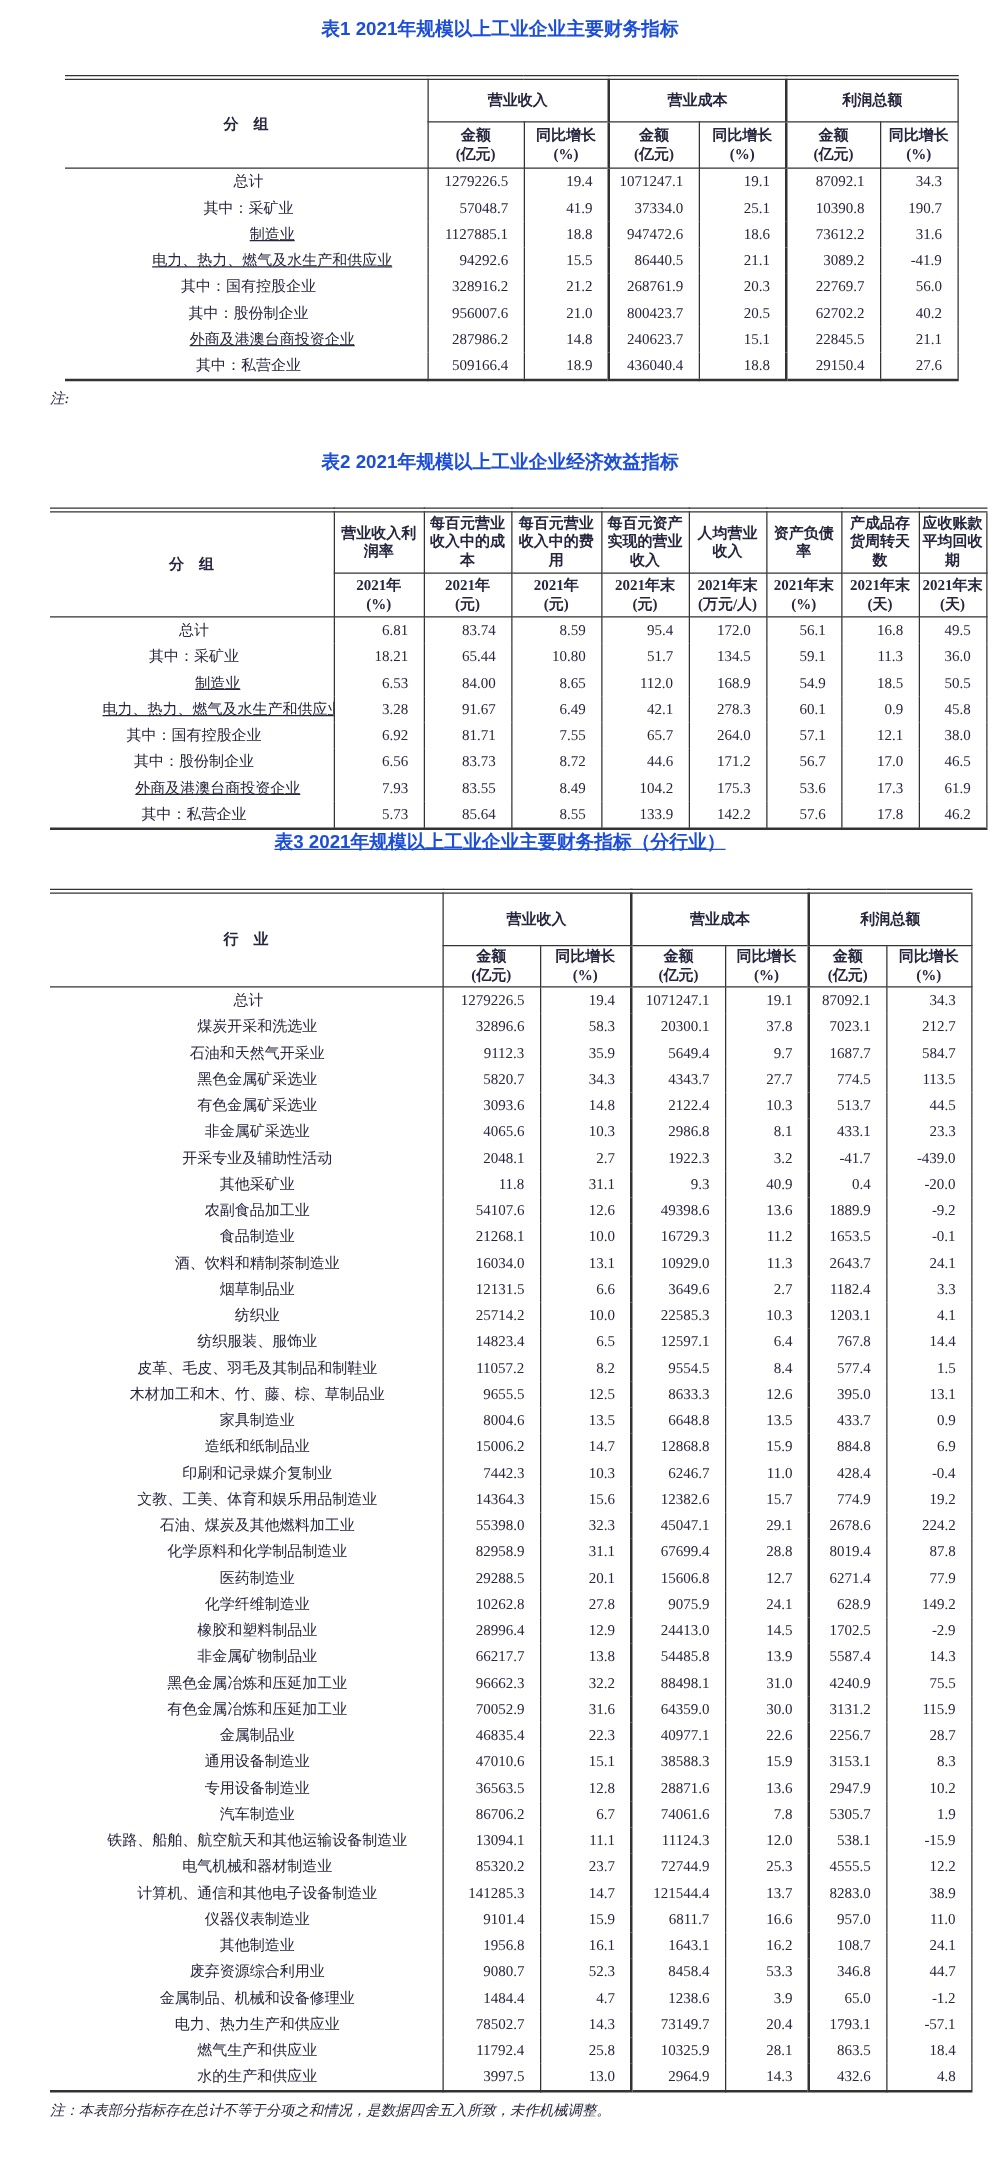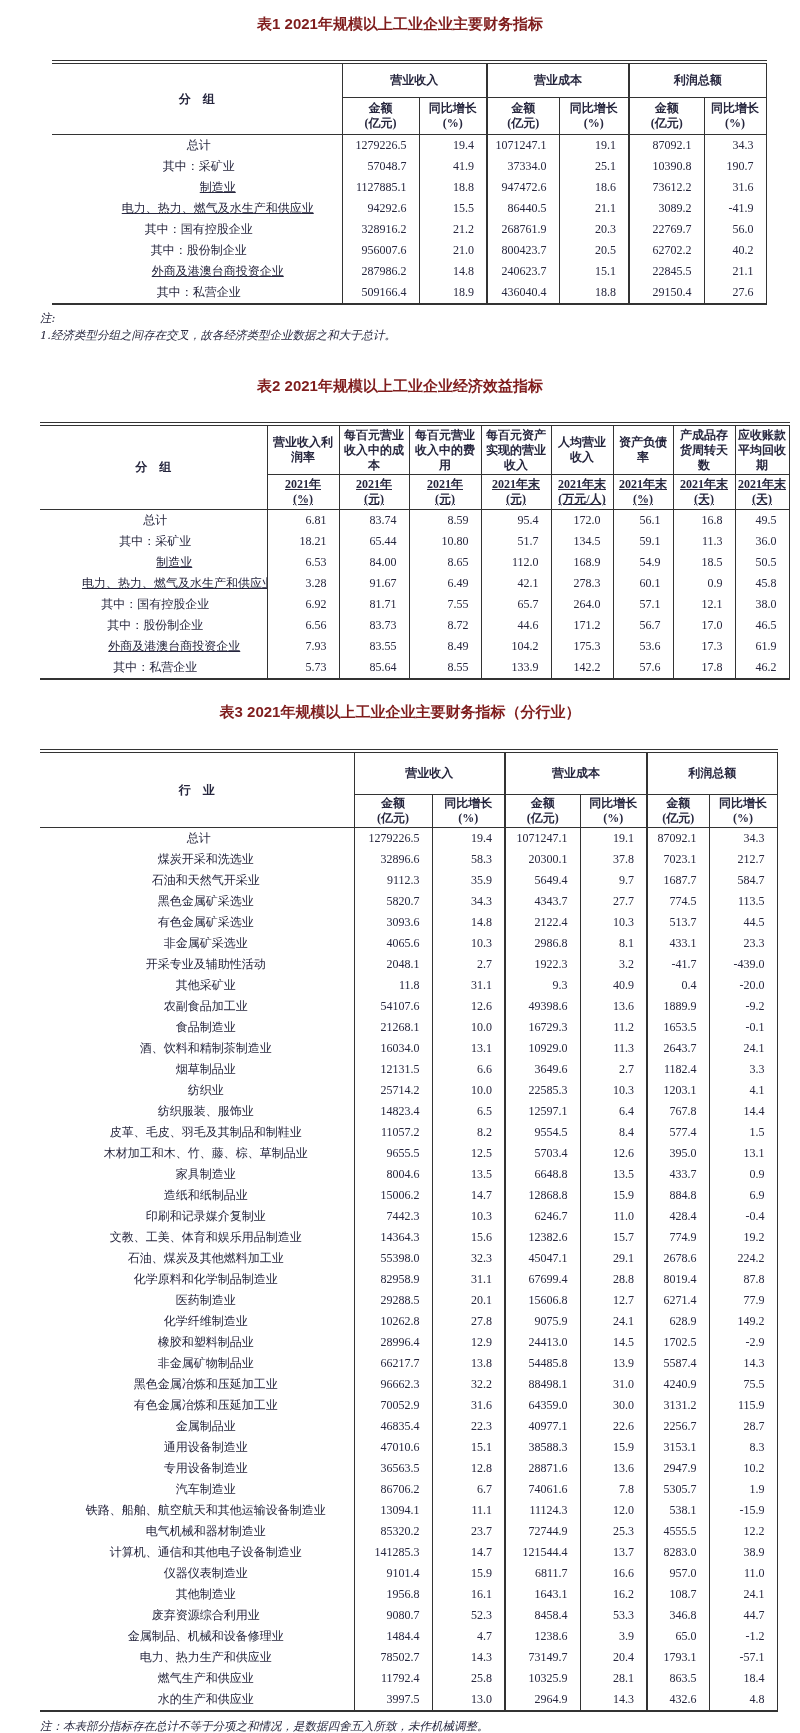--- a/index.html
+++ b/index.html
@@ -1,39 +1,39 @@
 <!DOCTYPE html>
 <html><head>
 <meta charset="utf-8">
 <style>
   html,body{margin:0;padding:0;background:#ffffff;}
   body{width:800px;color:#26263e;font-family:"Liberation Serif","DejaVu Serif",serif;}
   .tbl-title{font-family:"Liberation Sans","DejaVu Sans",sans-serif;font-weight:bold;
-             font-size:15px;line-height:20px;text-align:center;color:#7f1d1d;margin:0;}
+             font-size:15px;line-height:20px;text-align:center;color:#1d4ed8;margin:0;}
   .t1-title{margin-top:14px;}
   .t2-title{margin-top:33px;}
-  .t3-title{margin-top:22px;}
+  .t3-title{text-decoration:underline;}
 
   table{border-collapse:collapse;table-layout:fixed;}
   .tbl{border-top:4px double #333;border-bottom:2px solid #333;}
   .tbl th,.tbl td{border:0 solid #333;border-right-width:1px;padding:0;}
   .tbl thead th{border-bottom-width:1px;font-weight:bold;font-size:12px;line-height:1.25;
                 vertical-align:middle;text-align:center;padding:1px 2px;margin-left:40px;}
   .tbl tbody td{height:21px;line-height:21px;font-size:12px;vertical-align:middle;}
   td.num{text-align:right;padding-right:12px;white-space:nowrap;}
   td.lbl{text-align:center;padding-left:4px;white-space:nowrap;overflow:hidden;}
 
   table.t1{margin:26px 0 0 52px;width:714px;}
   table.t2{margin:26px 0 0 40px;width:749px;}
   table.t3{margin:27px 0 0 40px;width:737px;}
 
   .t1 thead tr:first-child th{height:31px;}
   .t1 thead tr:last-child th{height:34px;}
   .t2 thead tr:first-child th{height:46px;}
-  .t2 thead tr:last-child th{height:32px;text-decoration:underline;}
+  .t2 thead tr:last-child th{height:32px;}
   .t3 thead tr:first-child th{height:39px;}
   .t3 thead tr:last-child th{height:29px;}
 
   
   .t1 th.gsep,.t1 td:nth-child(3),.t1 td:nth-child(5),
   .t3 th.gsep,.t3 td:nth-child(3),.t3 td:nth-child(5){border-right-width:2px;}
 
   .t1 .ind1,.t2 .ind1{padding-left:42px;text-decoration:underline;}
   .t3 .ind1{padding-left:18px;}
 
@@ -161,21 +161,20 @@
         <td class="num">436040.4</td>
         <td class="num">18.8</td>
         <td class="num">29150.4</td>
         <td class="num">27.6</td>
       </tr>
     </tbody>
 </table>
 
 <div class="notes">
   <div>注:</div>
-  <div>1.经济类型分组之间存在交叉，故各经济类型企业数据之和大于总计。</div>
 </div>
 
 <h2 class="tbl-title t2-title">表2 2021年规模以上工业企业经济效益指标</h2>
 
 <table class="tbl t2">
   <colgroup>
     <col style="width:227px">
       <col style="width:72px">
       <col style="width:70px">
       <col style="width:72px">
@@ -503,21 +502,21 @@
         <td class="num">8.2</td>
         <td class="num">9554.5</td>
         <td class="num">8.4</td>
         <td class="num">577.4</td>
         <td class="num">1.5</td>
       </tr>
       <tr>
         <td class="lbl ind1">木材加工和木、竹、藤、棕、草制品业</td>
         <td class="num">9655.5</td>
         <td class="num">12.5</td>
-        <td class="num">5703.4</td>
+        <td class="num">8633.3</td>
         <td class="num">12.6</td>
         <td class="num">395.0</td>
         <td class="num">13.1</td>
       </tr>
       <tr>
         <td class="lbl ind1">家具制造业</td>
         <td class="num">8004.6</td>
         <td class="num">13.5</td>
         <td class="num">6648.8</td>
         <td class="num">13.5</td>

